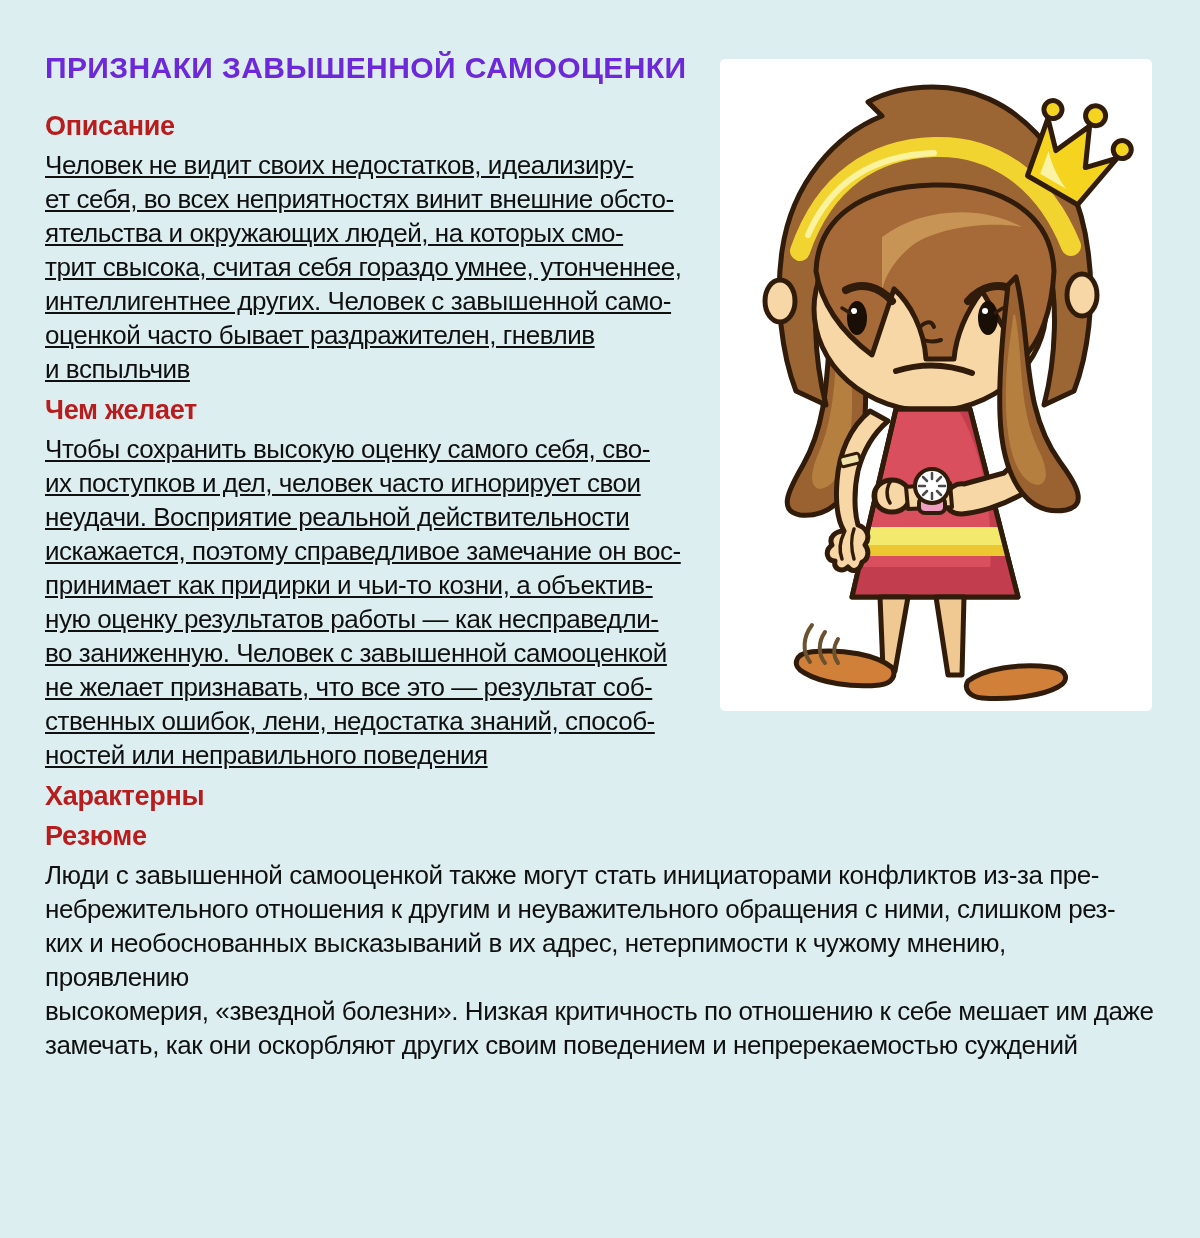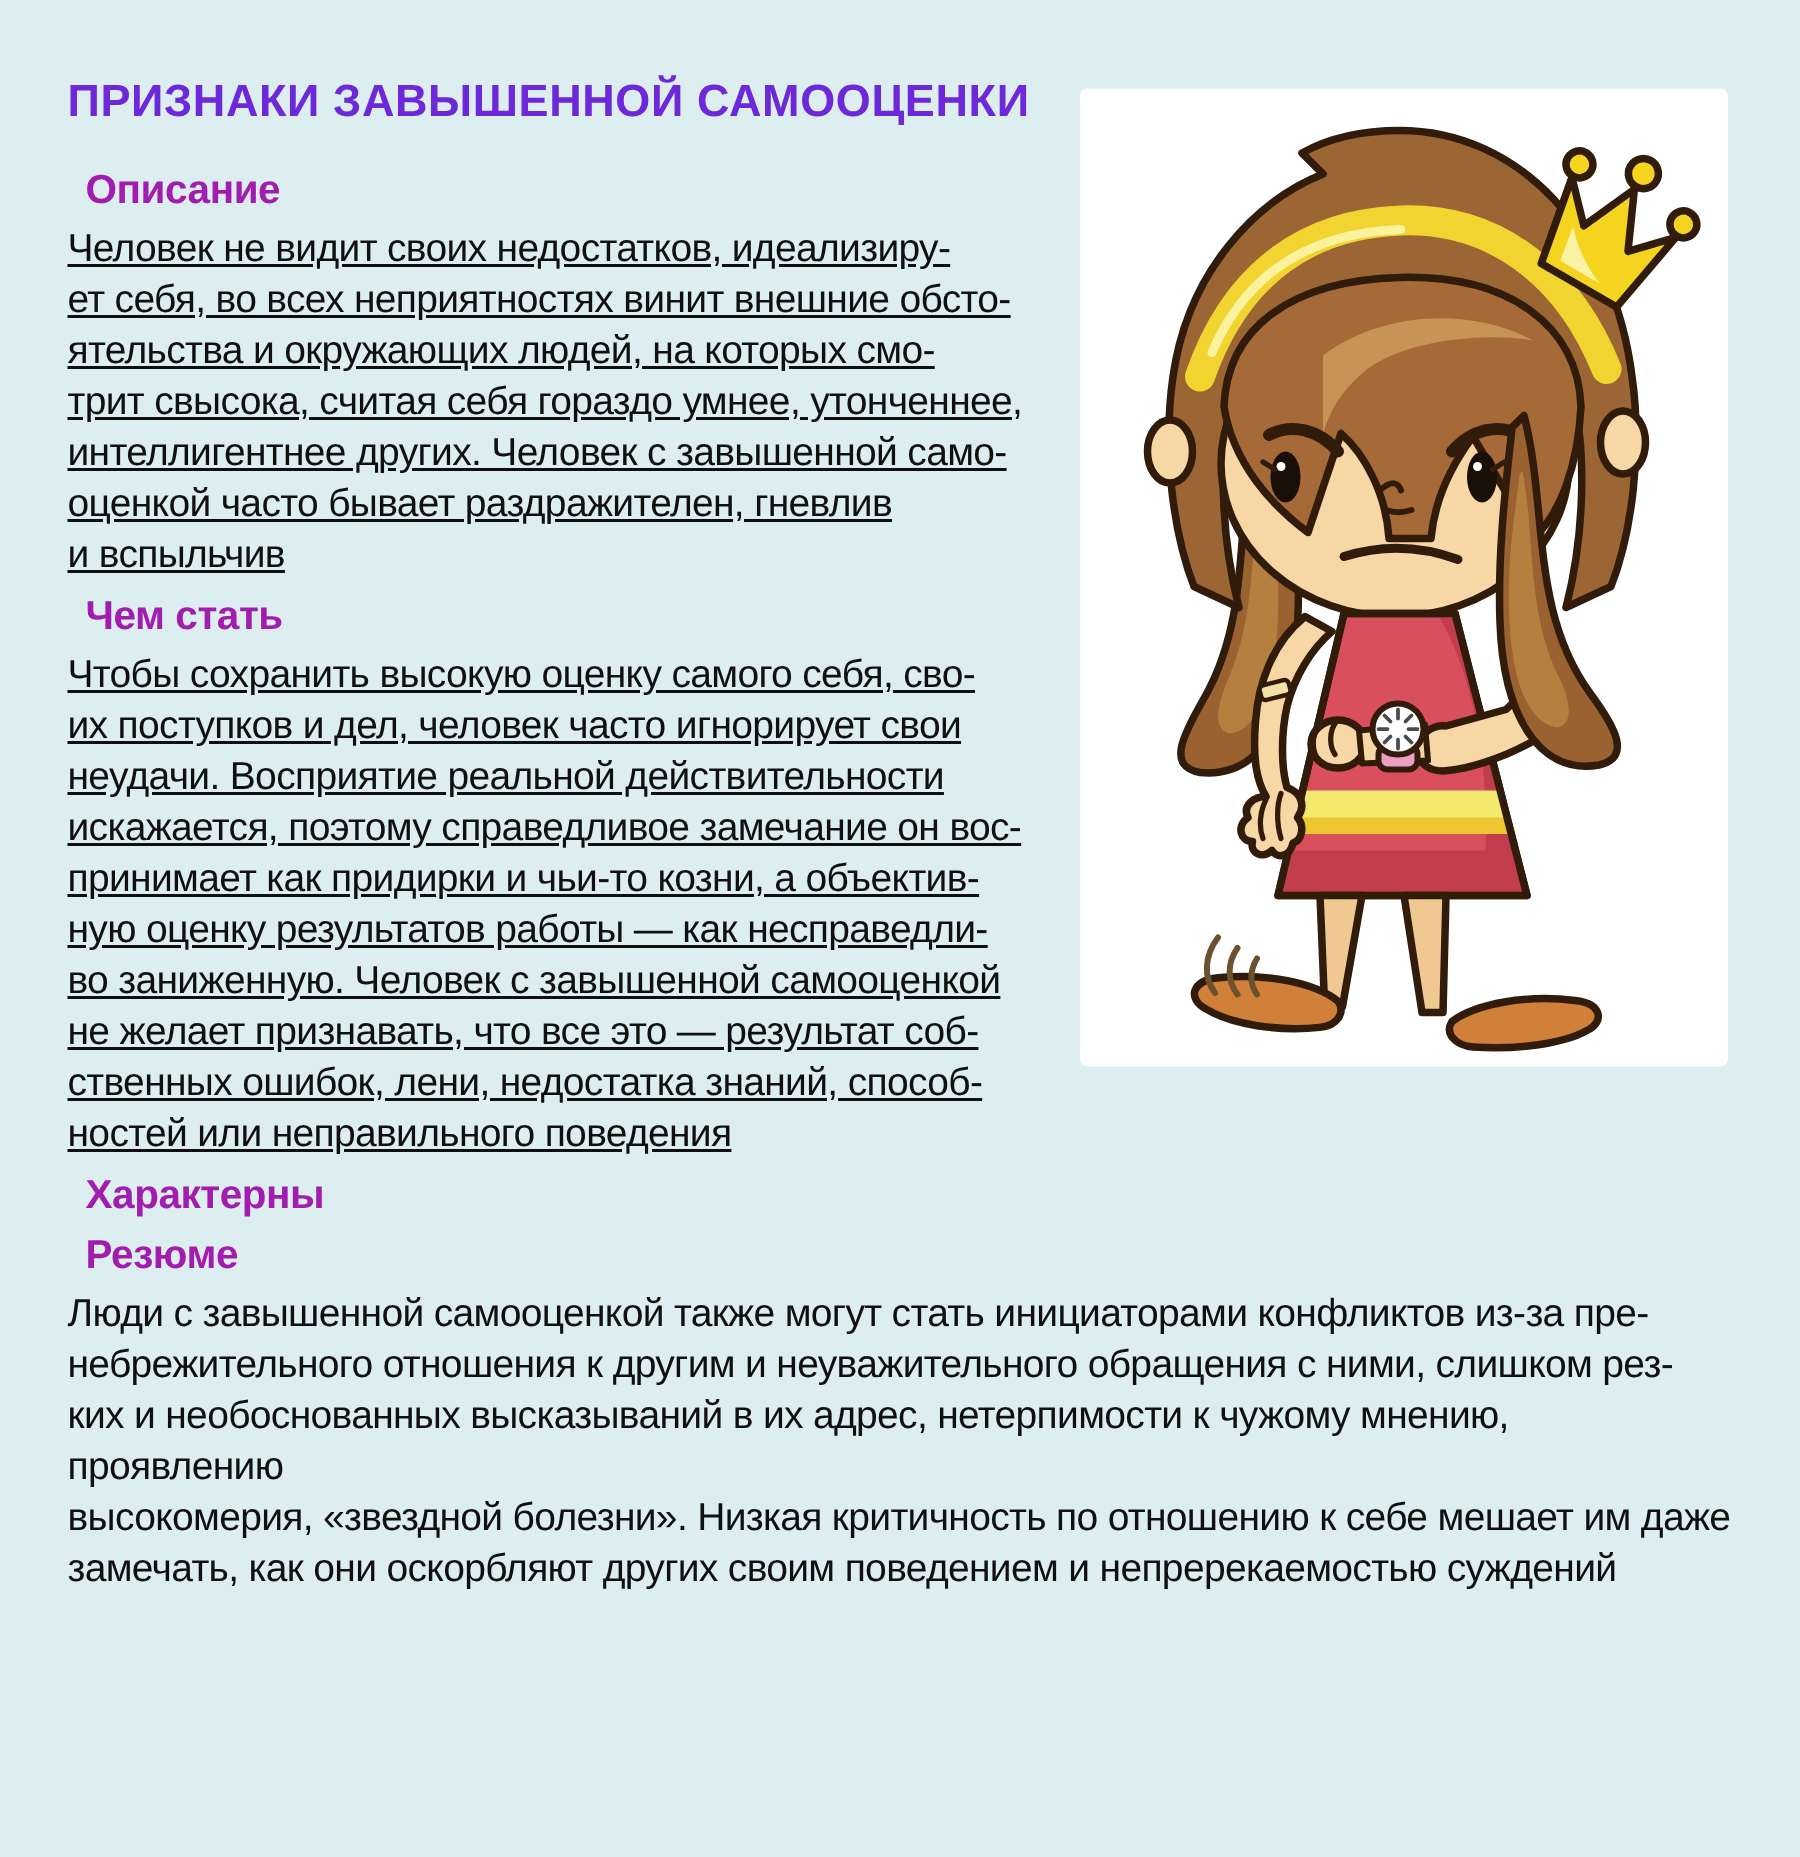--- a/index.html
+++ b/index.html
@@ -6,22 +6,22 @@
   .page{
     position:relative;width:1200px;height:1238px;background:#ddeef0;
     font-family:"Liberation Sans",sans-serif;color:#0d0d0d;overflow:hidden;
   }
   .content{position:absolute;left:45px;top:45px;width:1110px;}
   h1.title{
     margin:4px 0 24px;font-size:30px;line-height:37px;font-weight:bold;
     color:#6d28d9;letter-spacing:0.4px;
   }
   h2.sec-h{
-    margin:8px 12px 6px;font-size:27px;line-height:32px;font-weight:bold;
-    letter-spacing:-0.3px;color:#a21caf;
+    margin:8px 0 6px;font-size:27px;line-height:32px;font-weight:bold;
+    letter-spacing:-0.3px;color:#b91c1c;
   }
   p.sec-t{
     margin:0;font-size:26px;line-height:34px;letter-spacing:-0.45px;
     white-space:pre-line;color:#101010;
   }
   .narrow p.sec-t{max-width:668px;text-decoration:underline;}
   .wide p.sec-t{max-width:1110px;}
   figure.card{
     position:absolute;left:720px;top:59px;width:432px;height:652px;
     margin:0;background:#ffffff;border-radius:5px;
@@ -40,21 +40,21 @@
       <p class="sec-t">Человек не видит своих недостатков, идеализиру-
 ет себя, во всех неприятностях винит внешние обсто-
 ятельства и окружающих людей, на которых смо-
 трит свысока, считая себя гораздо умнее, утонченнее,
 интеллигентнее других. Человек с завышенной само-
 оценкой часто бывает раздражителен, гневлив
 и вспыльчив</p>
     </section>
 
     <section class="narrow">
-      <h2 class="sec-h">Чем стать</h2>
+      <h2 class="sec-h">Чем желает</h2>
       <p class="sec-t">Чтобы сохранить высокую оценку самого себя, сво-
 их поступков и дел, человек часто игнорирует свои
 неудачи. Восприятие реальной действительности
 искажается, поэтому справедливое замечание он вос-
 принимает как придирки и чьи-то козни, а объектив-
 ную оценку результатов работы — как несправедли-
 во заниженную. Человек с завышенной самооценкой
 не желает признавать, что все это — результат соб-
 ственных ошибок, лени, недостатка знаний, способ-
 ностей или неправильного поведения</p>

